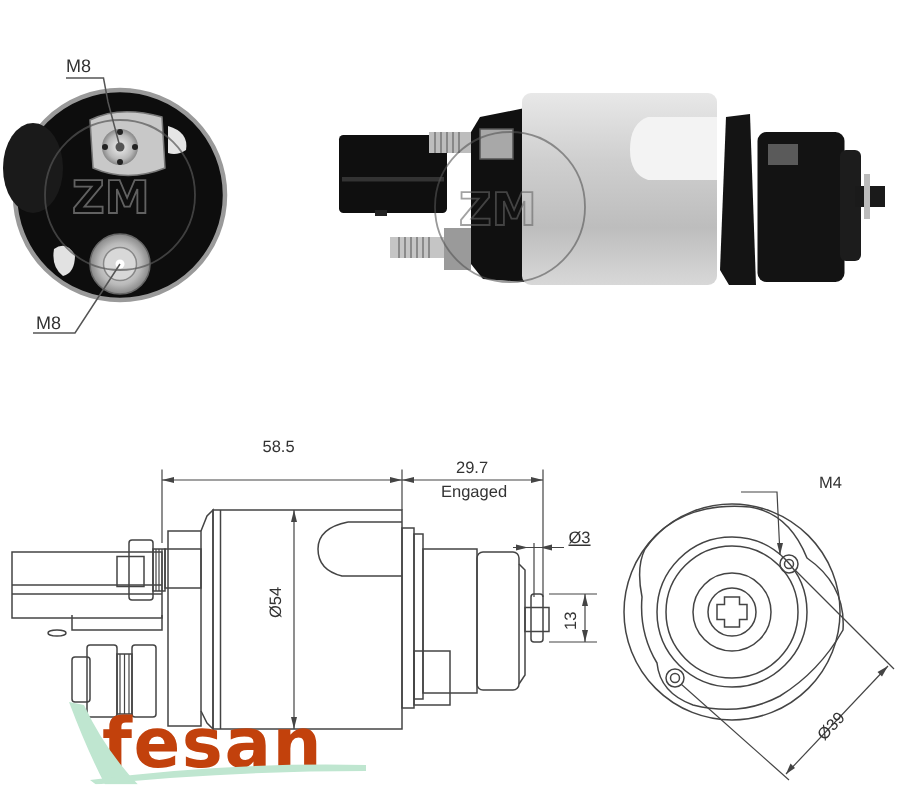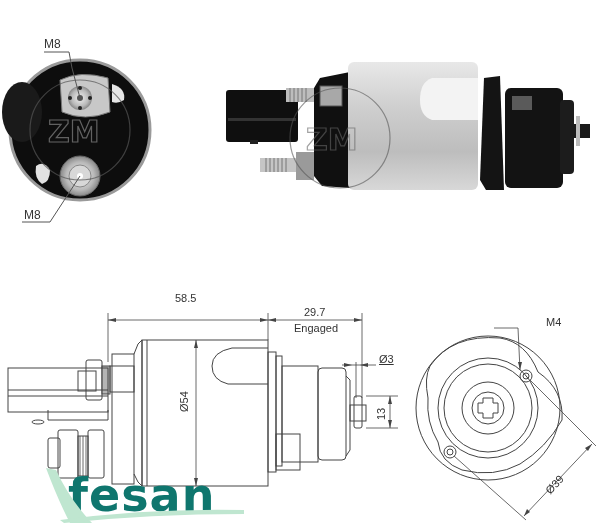--- a/index.html
+++ b/index.html
@@ -1,19 +1,19 @@
 <!DOCTYPE html>
 <html><head>
 <meta charset="utf-8">
 <style>
   html, body { margin:0; padding:0; background:#ffffff; }
   body { width:600px; height:523px; position:relative; overflow:hidden; font-family:"Liberation Sans", sans-serif; }
   .layer { position:absolute; left:0; top:0; width:600px; height:523px; }
   .lbl { position:absolute; font-family:"Liberation Sans", sans-serif; color:#333; font-size:11px; line-height:12px; white-space:nowrap; }
-  .watermark { position:absolute; left:68px; top:470px; font-family:"DejaVu Sans", sans-serif; font-weight:bold; font-size:46px; color:#0f766e; letter-spacing:1px; line-height:50px; }
+  .watermark { position:absolute; left:68px; top:470px; font-family:"DejaVu Sans", sans-serif; font-weight:bold; font-size:46px; color:#c2410c; letter-spacing:1px; line-height:50px; }
 </style>
 </head>
 <body>
 
 <svg class="layer" viewBox="0 0 600 523" xmlns="http://www.w3.org/2000/svg">
   <defs>
     <linearGradient id="silver" x1="0" y1="0" x2="0" y2="1">
       <stop offset="0" stop-color="#e8e8e8"></stop>
       <stop offset="0.35" stop-color="#cfcfcf"></stop>
       <stop offset="0.7" stop-color="#bdbdbd"></stop>

